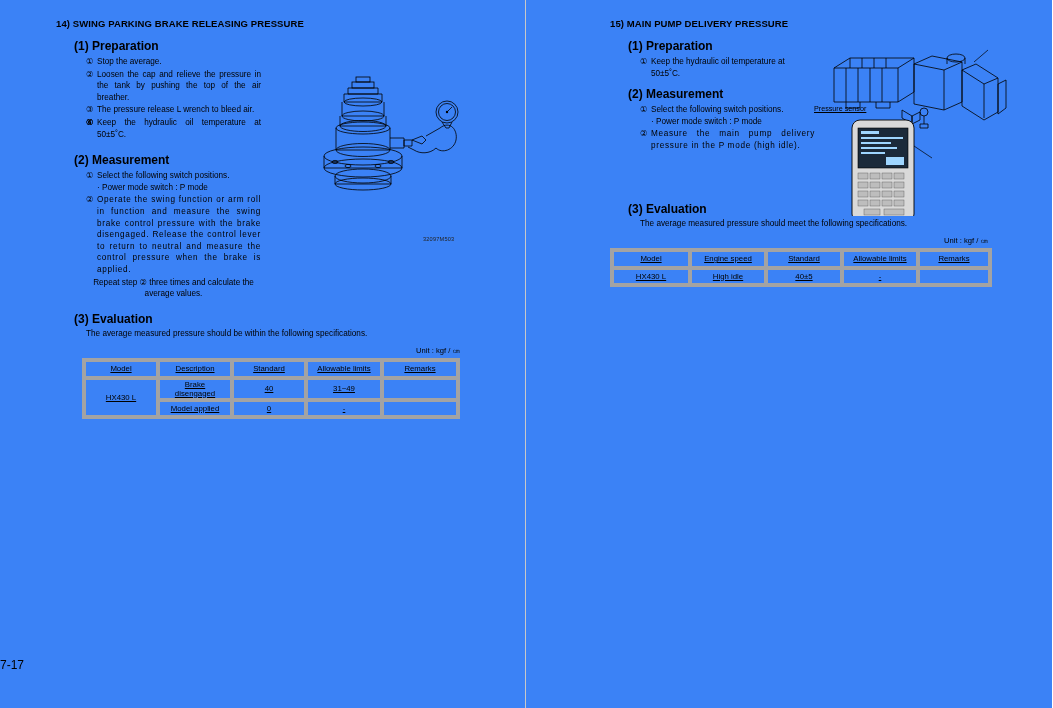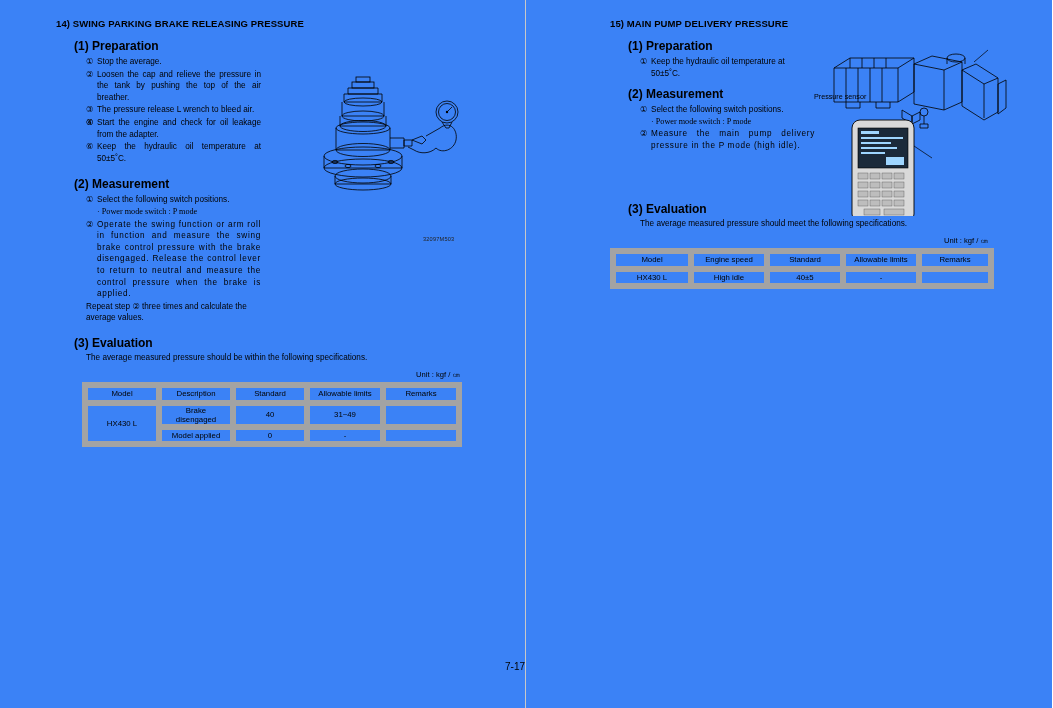--- a/index.html
+++ b/index.html
@@ -59,21 +59,20 @@
     padding-left: 11px;
   }
   li.item .num {
     position: absolute;
     left: 0; top: 0;
     font-size: 8.2px;
   }
   li.item .sub {
     display: block;
     padding-left: 0;
-    font-family: Liberation Serif, serif;
   }
   .plain {
     font-size: 8.2px;
     line-height: 11.6px;
     margin-left: 30px;
   }
   .justify { text-align: justify; text-align-last: left; }
   .eval-text {
     font-size: 8.2px;
     margin: 3px 0 0 30px;
@@ -86,26 +85,27 @@
   }
   .page.right .unit { margin-right: 12px; }
 
   table.spec {
     border-collapse: collapse;
     margin-top: 2px;
     margin-left: 26px;
     font-size: 7.8px;
   }
   table.spec th, table.spec td {
-    border: 6px solid #a3a3a3;
+    border: 4px solid #a3a3a3;
     text-align: center;
     vertical-align: middle;
     height: 17px;
     font-weight: normal;
     padding: 0 4px;
+    text-decoration: underline;
   }
   table.spec th { height: 18px; }
 
   .fig {
     position: absolute;
   }
   .fig-code {
     position: absolute;
     font-size: 5.6px;
     color: #222;
@@ -113,22 +113,22 @@
   }
   .fig-label {
     position: absolute;
     font-size: 7.2px;
     color: #000;
   }
   .pagenum {
     position: absolute;
     bottom: 36px;
     width: 100%;
-    text-align: right;
-    font-size: 10px;
+    text-align: left;
+    font-size: 12px;
   }
   .tight { letter-spacing: .7px; }
 </style>
 </head>
 <body>
 
 <div class="spread">
 
   <div class="page left">
     <div class="content">
@@ -147,41 +147,40 @@
         </li>
         <li class="item justify" style="width:175px;">
           <span class="num">③</span>
           <span>The pressure release L wrench to bleed air.</span>
         </li>
         <li class="item justify" style="width:175px;">
           <span class="num">④</span>
         </li>
         <li class="item justify" style="width:175px;">
           <span class="num">⑤</span>
-          <span>Start the engine and check for oil leakage from the adapter.</span>
         </li>
         <li class="item justify" style="width:175px;">
           <span class="num">⑥</span>
           <span>Keep the hydraulic oil temperature at 50±5˚C.</span>
         </li>
       </ol>
 
       <div class="subsec" style="margin-top:13px;">(2) Measurement</div>
       <ol class="items">
         <li class="item" style="width:200px;">
           <span class="num">①</span>
           <span>Select the following switch positions.</span>
           <span class="sub">· Power mode switch : P mode</span>
         </li>
         <li class="item justify tight" style="width:175px;margin-top:1px;">
           <span class="num tight" style="letter-spacing:0;">②</span>
           <span>Operate the swing function or arm roll in function and measure the swing brake control pressure with the brake disengaged.  Release the control lever to return to neutral and measure the control pressure when the brake is applied.</span>
         </li>
       </ol>
-      <div class="plain" style="width:175px;margin-top:1px;">Repeat step ② three times and calculate the average values.</div>
+      <div class="plain" style="width:175px;margin-top:1px;text-align:center;">Repeat step ② three times and calculate the average values.</div>
 
       <div class="subsec" style="margin-top:12px;">(3) Evaluation</div>
       <div class="eval-text" style="width:330px;">The average measured pressure should be within the following specifications.</div>
 
       <div class="unit" style="width:378px;margin-right:0;margin-left:26px;">Unit : kgf / ㎝</div>
 
       <table class="spec">
         <thead>
           <tr>
             <th style="width:74px;">Model</th>
@@ -390,17 +389,17 @@
             <rect x="78" y="173" width="20" height="6"></rect>
           </g>
 
           <path d="M108 110 l18 12" fill="none" stroke="#000" stroke-width="0.7"></path>
 
           <path d="M77 186 l0 8" fill="none" stroke="#000" stroke-width="0.7"></path>
         </g>
       </svg>
     </div>
 
-    <div class="fig-label" style="left:288px; top:92px;">Pressure sensor</div>
+    <div class="fig-label" style="left:288px; top:104px;text-decoration:underline;">Pressure sensor</div>
 
   </div>
 
 </div>
 
 </body></html>

